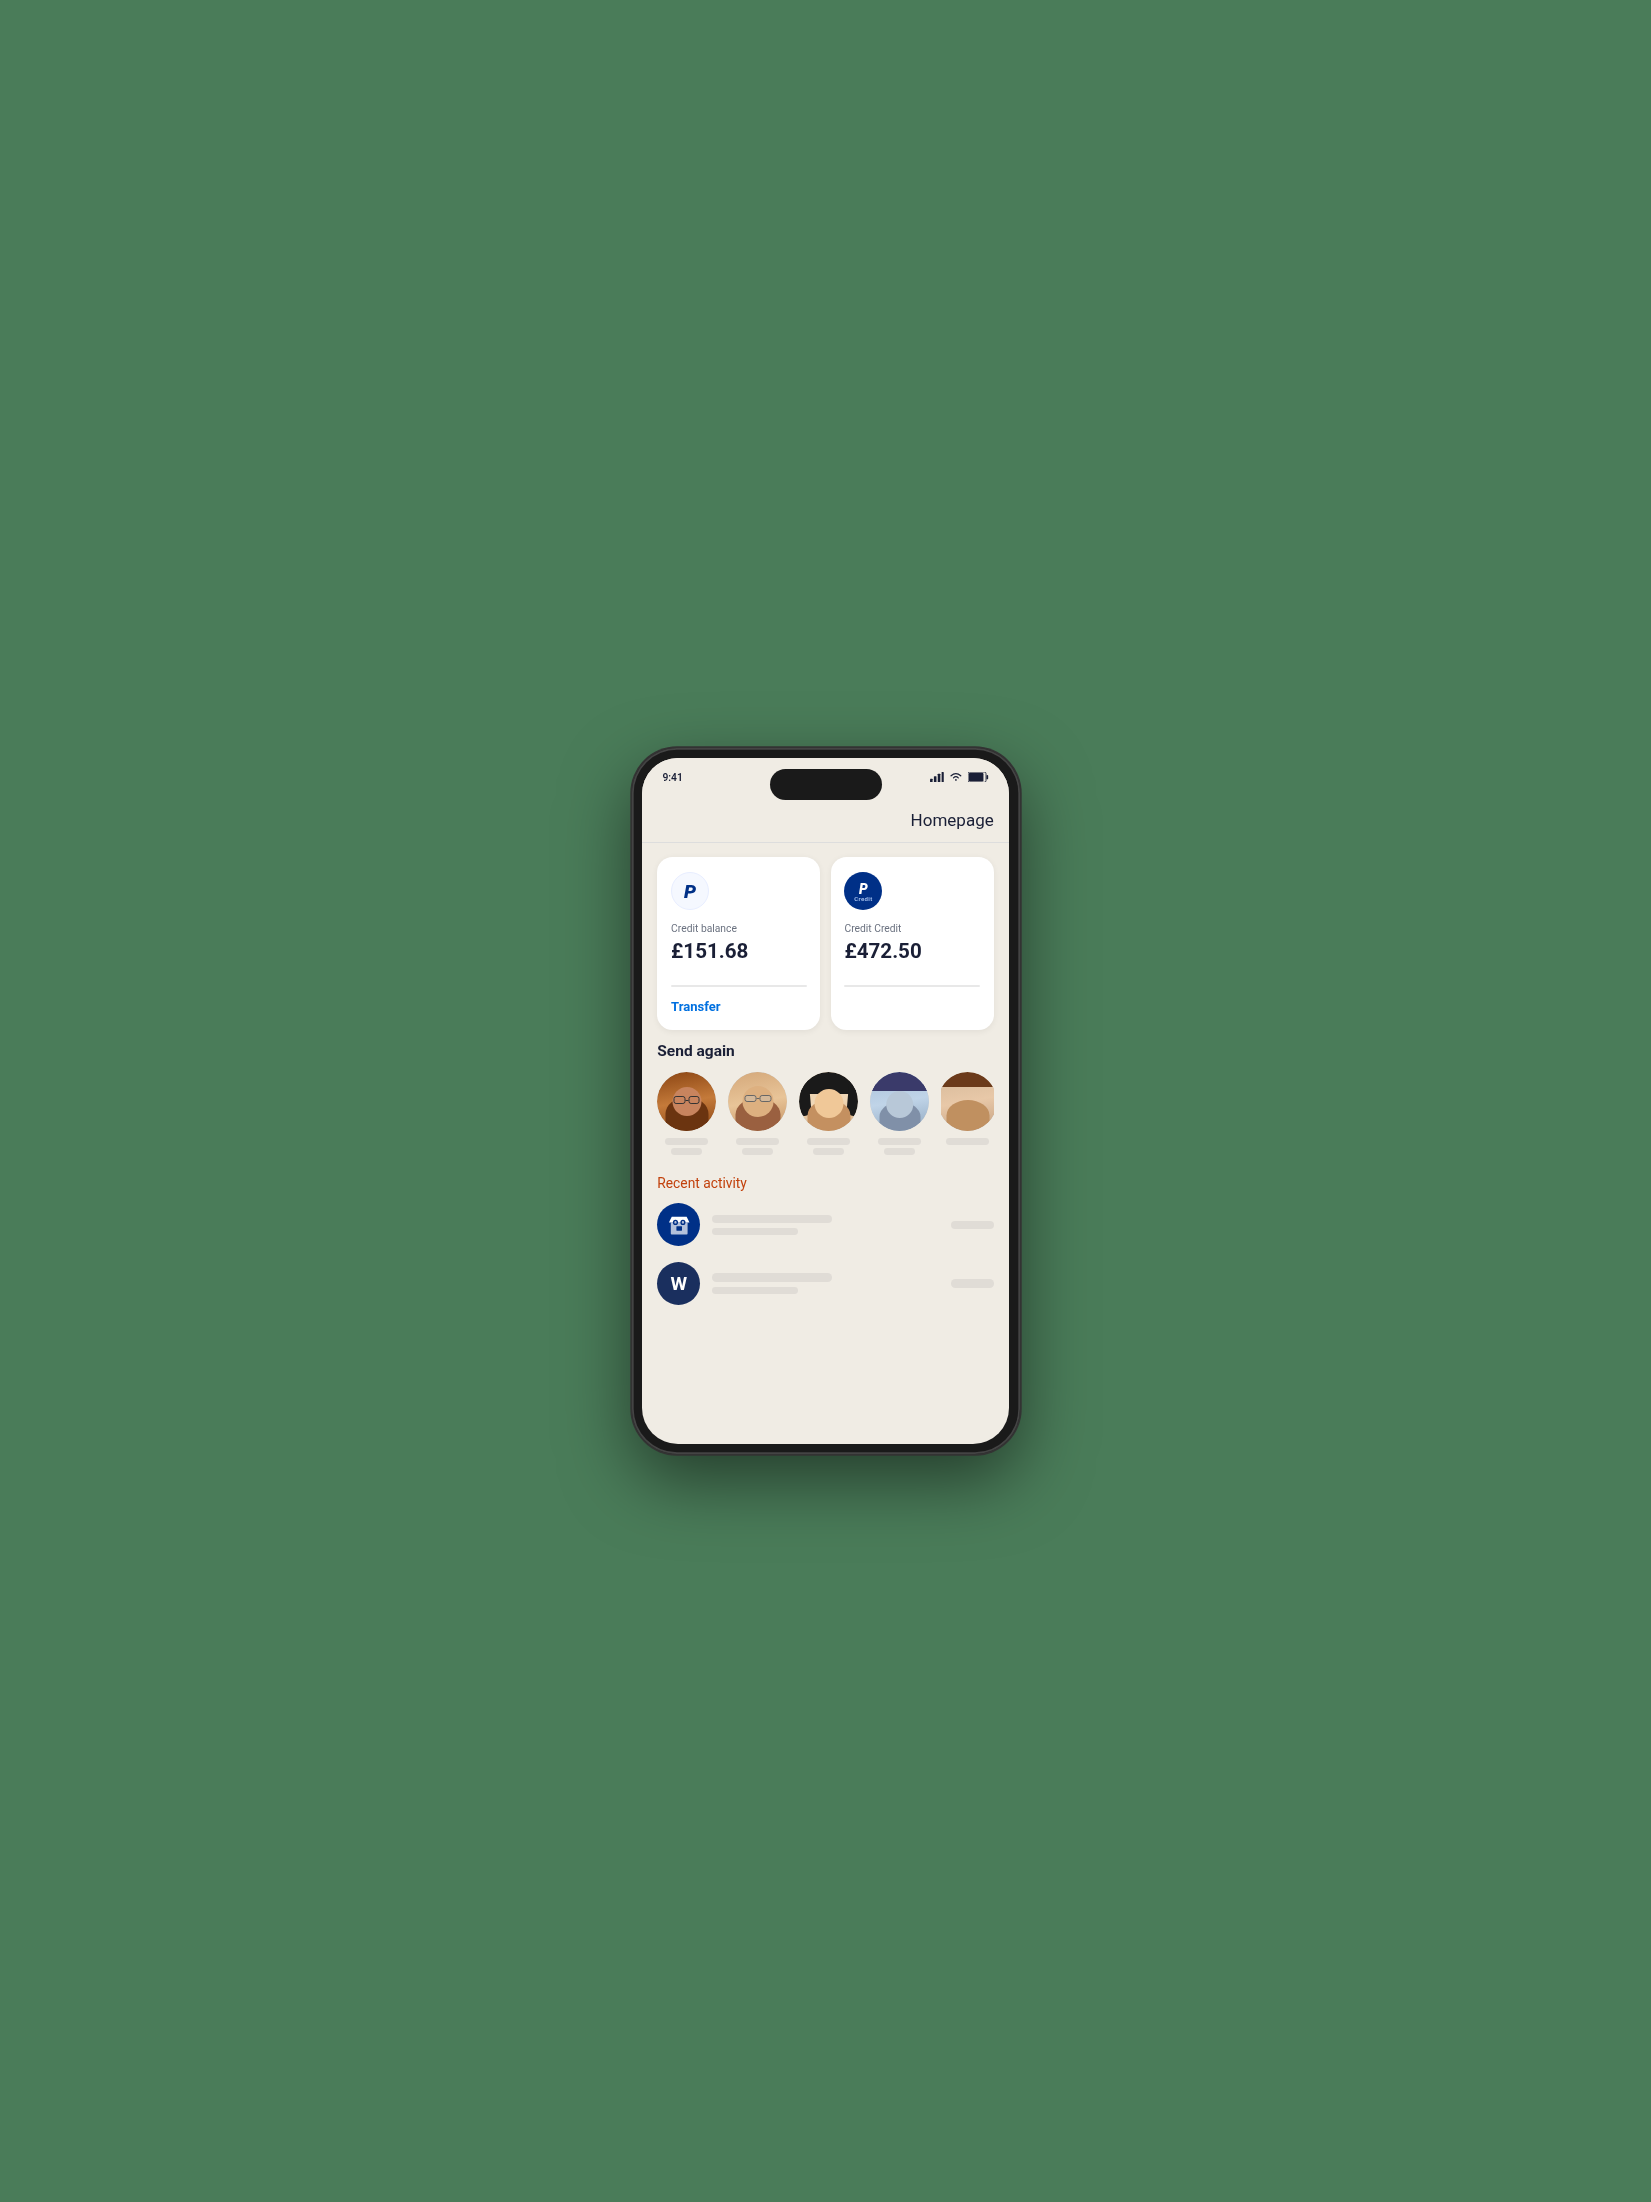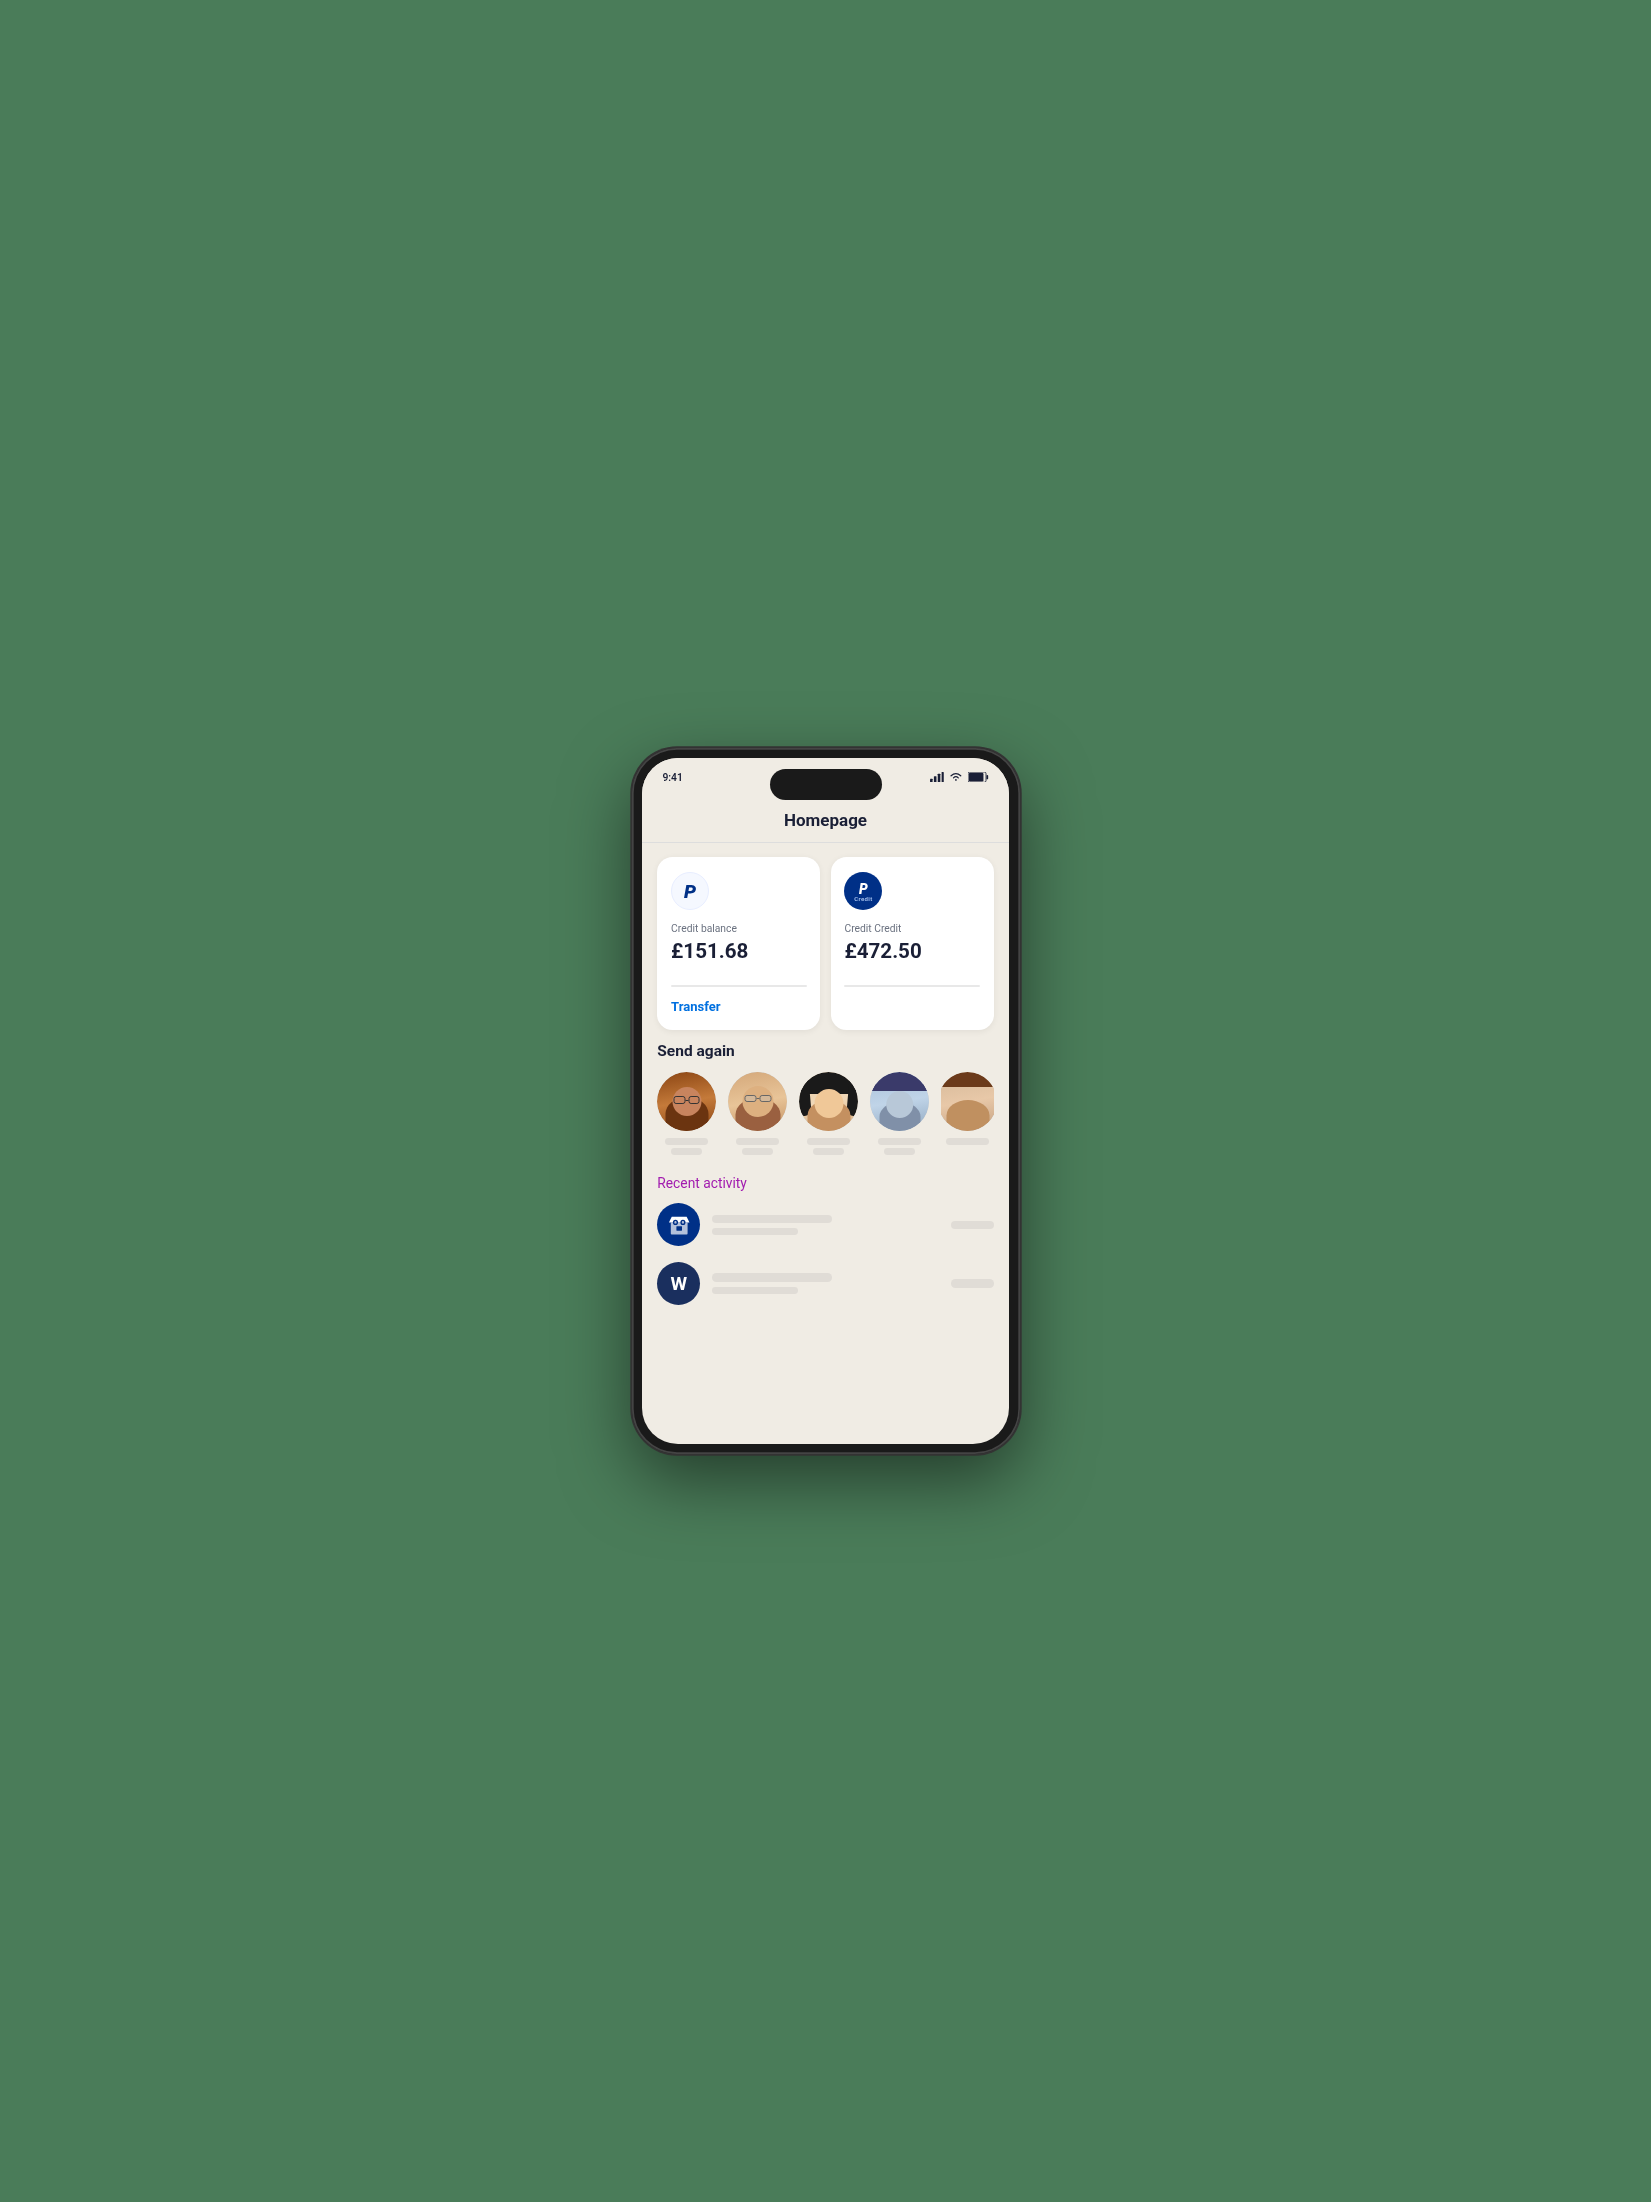--- a/index.html
+++ b/index.html
@@ -48,23 +48,23 @@
     .scroll-content {
       height: calc(100% - 38px);
       overflow-y: auto;
       padding: 0 15.5px 17px;
     }
 
     .scroll-content::-webkit-scrollbar { display: none; }
 
     
     .page-title {
-      text-align: center;
+      text-align: right;
       font-size: 17px;
-      font-weight: 700;
+      font-weight: 400;
       color: #1a1f36;
       padding: 13.8px 0 12px;
     }
 
     .divider {
       height: 0.9px;
       background: #ddd;
       margin: 0 -15.5px 13.8px;
     }
 
@@ -259,21 +259,21 @@
       height: 6.9px;
       background: #e0dcd6;
       border-radius: 3.4px;
       width: 31px;
     }
 
     
     .section-title-light {
       font-size: 13.8px;
       font-weight: 400;
-      color: #a21caf;
+      color: #c2410c;
       margin-bottom: 12px;
     }
 
     .activity-item {
       display: flex;
       align-items: center;
       margin-bottom: 15.5px;
     }
 
     .activity-icon {

